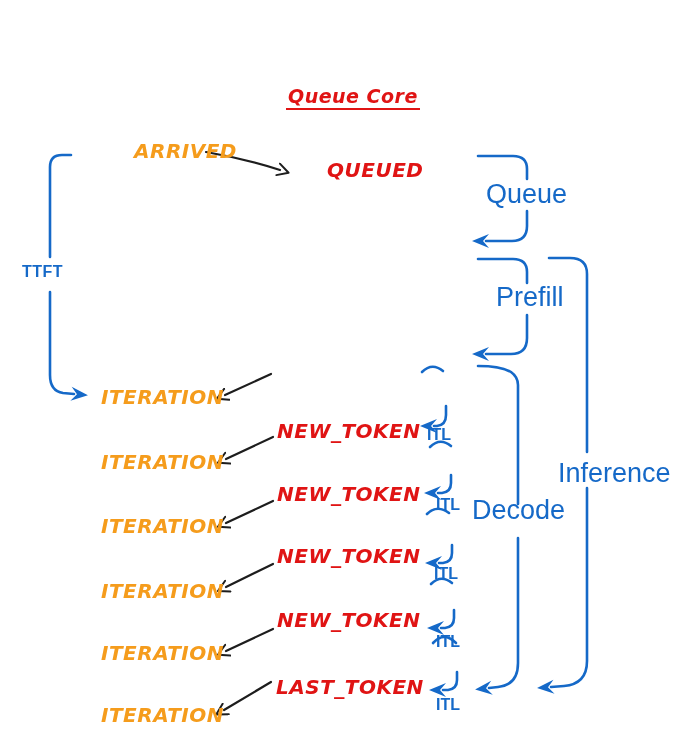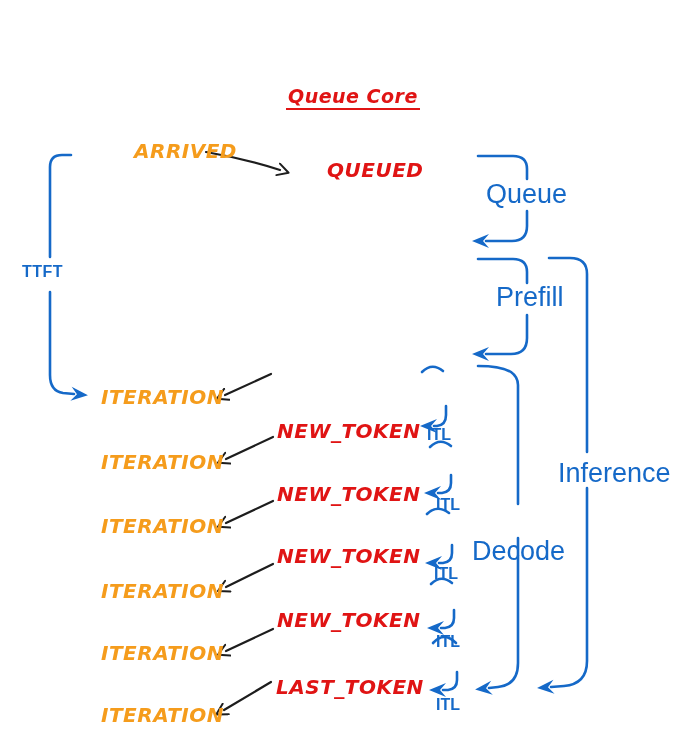--- a/index.html
+++ b/index.html
@@ -136,20 +136,20 @@
   <div class="t hand event red" style="left:277px;top:420px;">NEW_TOKEN</div>
   <div class="t hand event red" style="left:277px;top:483px;">NEW_TOKEN</div>
   <div class="t hand event red" style="left:277px;top:545px;">NEW_TOKEN</div>
   <div class="t hand event red" style="left:277px;top:609px;">NEW_TOKEN</div>
   <div class="t hand event red" style="left:276px;top:676px;">LAST_TOKEN</div>
 
   <div class="t interval sz22" style="left:22px;top:263px;font-weight:600;">TTFT</div>
   <div class="t interval sz27" style="left:486px;top:180px;">Queue</div>
   <div class="t interval sz27" style="left:496px;top:283px;">Prefill</div>
   <div class="t interval sz27" style="left:531px;top:459px;margin-left:27px;">Inference</div>
-  <div class="t interval sz27" style="left:472px;top:537px;">Decode</div>
+  <div class="t interval sz27" style="left:472px;top:496px;">Decode</div>
   <div class="t interval sz24" style="left:427px;top:379px;">ITL</div>
   <div class="t interval sz24" style="left:436px;top:449px;">ITL</div>
   <div class="t interval sz24" style="left:434px;top:518px;">ITL</div>
   <div class="t interval sz24" style="left:436px;top:586px;">ITL</div>
   <div class="t interval sz24" style="left:436px;top:649px;">ITL</div>
 
 </div>
 
 </body></html>

